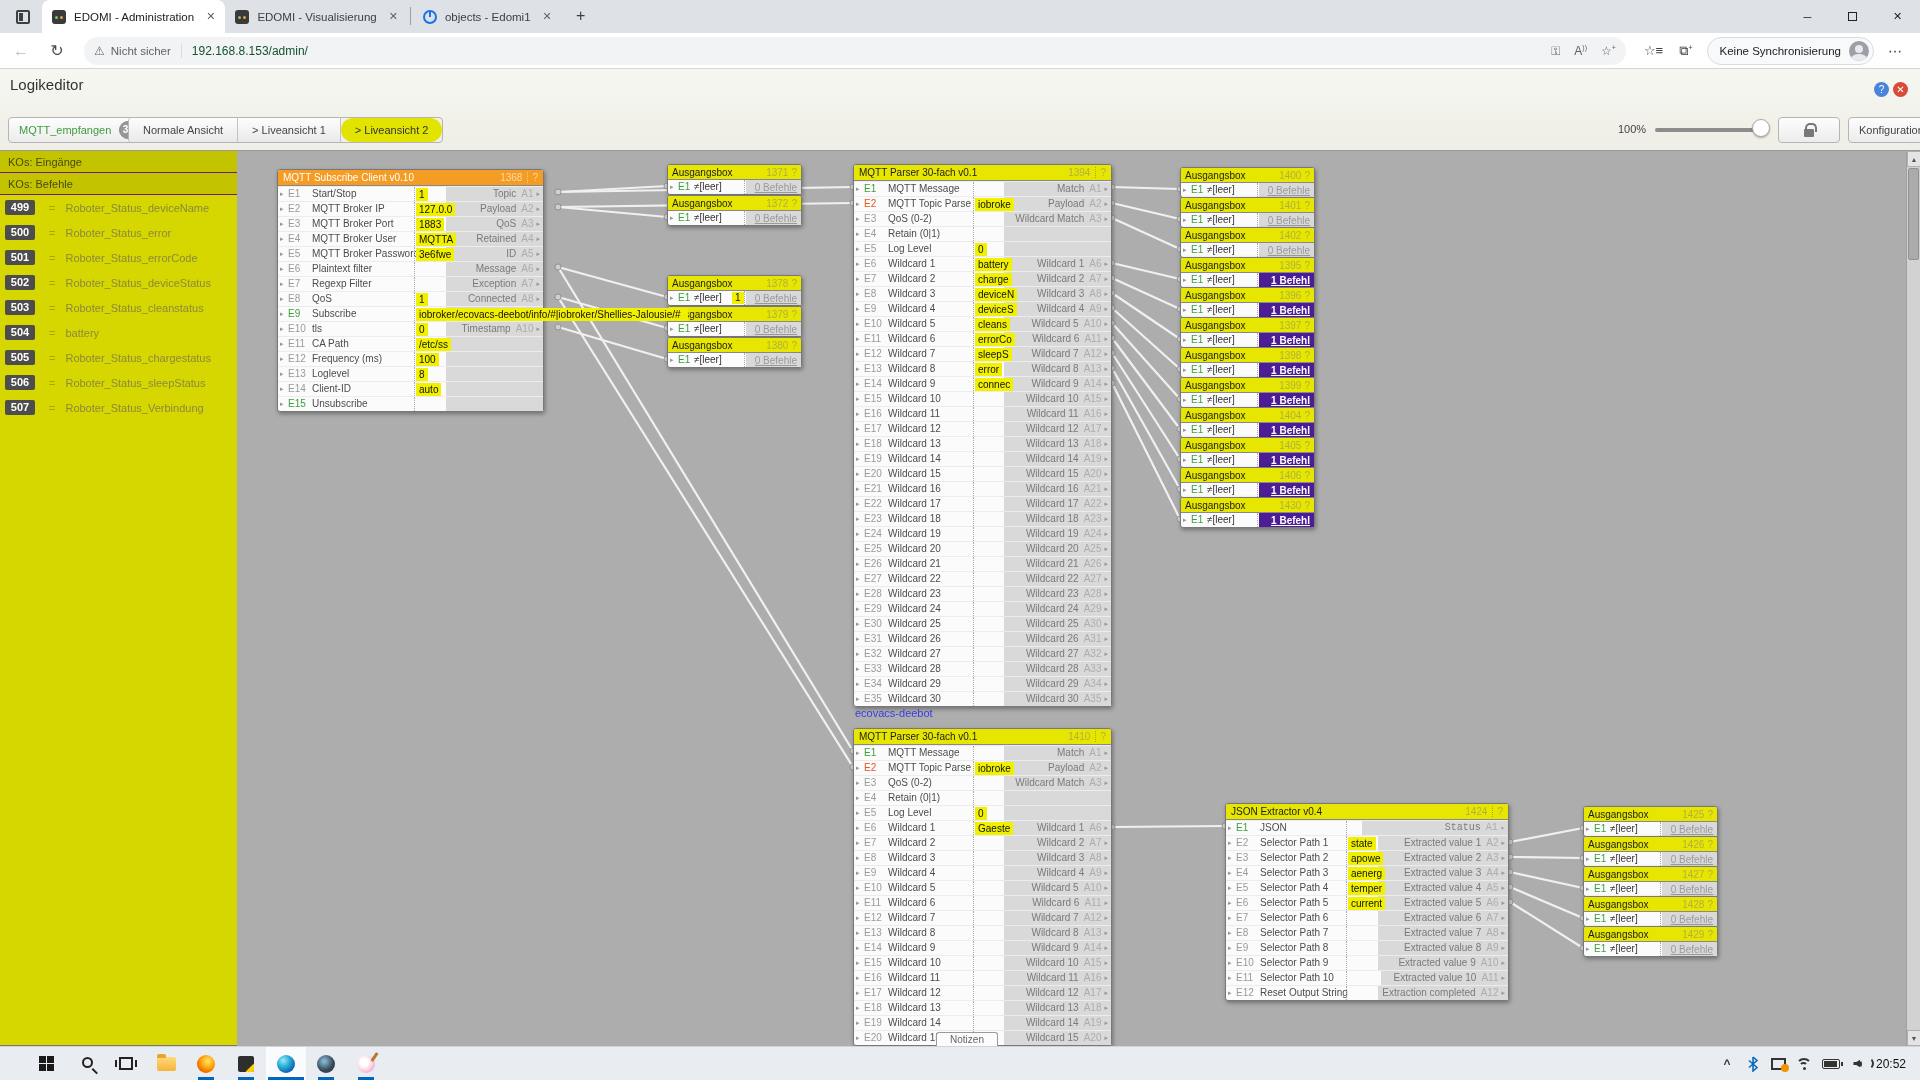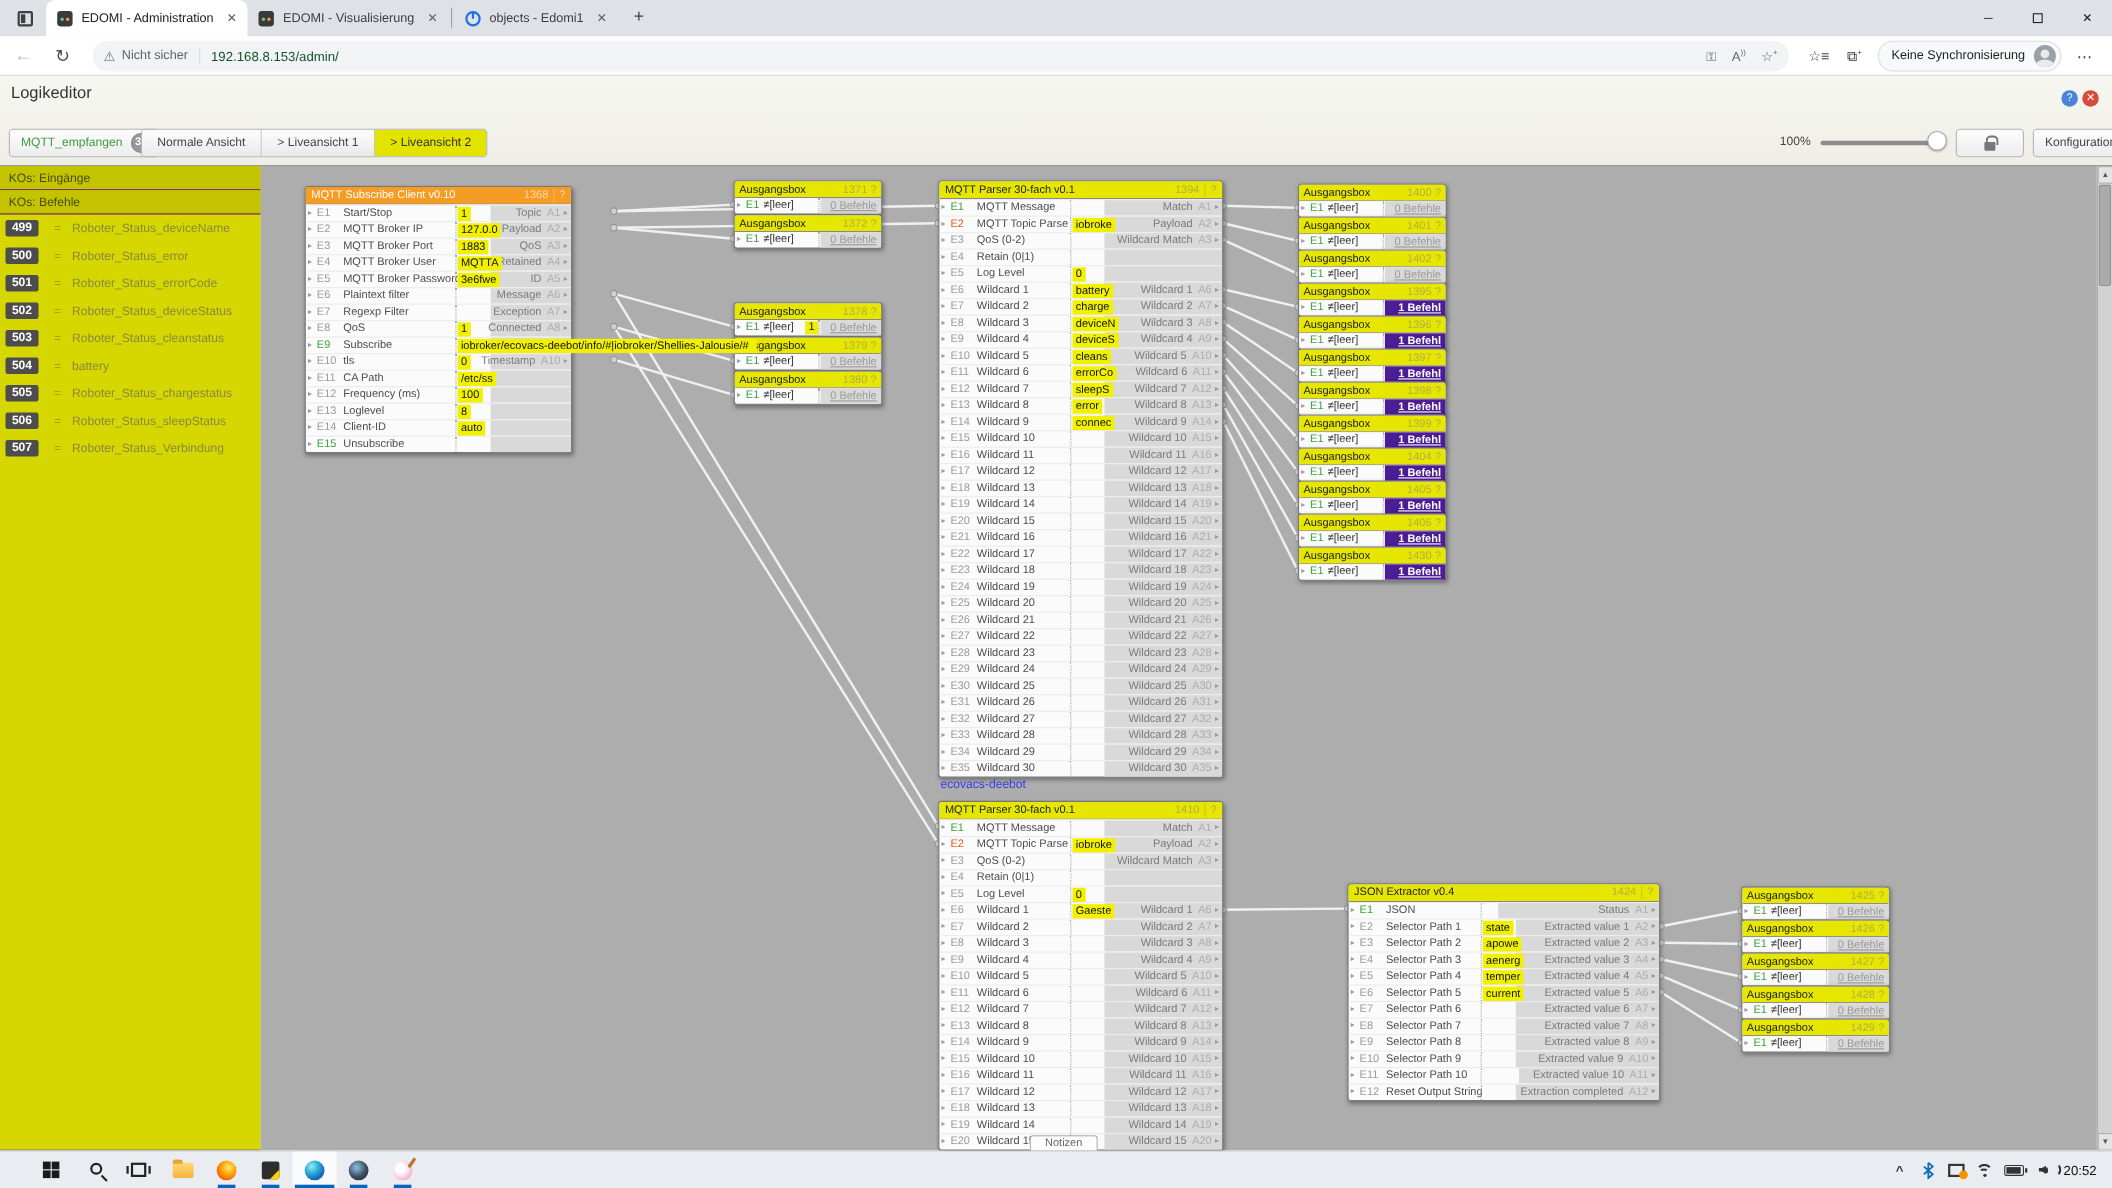--- a/index.html
+++ b/index.html
@@ -50,21 +50,21 @@
   .pagehead{position:absolute;left:0;top:69px;width:1920px;height:81px;background:linear-gradient(#f7f7f2,#eeeee6);}
   .ptitle{position:absolute;left:10px;top:76px;font-size:15px;color:#333;}
   .pico{position:absolute;top:82px;width:15px;height:15px;border-radius:50%;color:#fff;font-size:10px;line-height:15px;text-align:center;}
   .pico.help{left:1874px;background:#4a84d8;}
   .pico.close{left:1893px;background:#d84a3a;}
   .ltab{position:absolute;left:8px;top:117px;height:26px;background:linear-gradient(#fdfdfd,#ececec);border:1px solid #b5b5b5;border-radius:4px;display:flex;align-items:center;padding:0 6px 0 10px;}
   .ltab .lname{color:#3f9b3f;font-size:11px;}
   .ltab .lbadge{margin-left:8px;width:18px;height:18px;border-radius:50%;background:#979797;border:1px solid #8a8a8a;color:#fff;font-size:10px;font-weight:bold;line-height:16px;text-align:center;}
   .views{position:absolute;left:128px;top:117px;height:26px;border:1px solid #b5b5b5;border-radius:4px;display:flex;overflow:hidden;}
   .vbtn{height:100%;padding:0 14px;font-size:11px;color:#444;background:linear-gradient(#fdfdfd,#e9e9e9);border-right:1px solid #c2c2c2;display:flex;align-items:center;}
-  .vbtn:last-child{border-right:none;}
+  .vbtn:last-child{border-right:none;border-radius:12px;}
   .vbtn.active{background:#e3e300;color:#333;}
   .zoomlbl{position:absolute;left:1618px;top:123px;font-size:11px;color:#444;}
   .slider{position:absolute;left:1655px;top:128px;width:108px;height:4px;background:#8d8d8d;border-radius:2px;}
   .knob{position:absolute;left:1752px;top:119px;width:18px;height:18px;border-radius:50%;background:#fff;border:1px solid #aaa;box-shadow:0 1px 2px rgba(0,0,0,.3);}
   .lockbtn{position:absolute;left:1778px;top:117px;width:62px;height:26px;background:linear-gradient(#fdfdfd,#ececec);border:1px solid #b5b5b5;border-radius:4px;display:flex;align-items:center;justify-content:center;}
   .lockglyph{width:10px;height:8px;background:#777;border-radius:1px;position:relative;margin-top:5px;}
   .lockglyph::before{content:"";position:absolute;left:1px;top:-6px;width:8px;height:7px;border:2px solid #777;border-bottom:none;border-radius:5px 5px 0 0;}
   .cfgbtn{position:absolute;left:1848px;top:117px;height:26px;padding:0 10px;background:linear-gradient(#fdfdfd,#ececec);border:1px solid #b5b5b5;border-radius:4px;font-size:11px;color:#444;display:flex;align-items:center;}
 
   
@@ -667,21 +667,21 @@
         <span class="q" style="color: rgb(176, 176, 68); margin-left: 3px;">?</span>
       </div>
       <div class="orow">
         <span class="al">▸</span>
         <span class="e g">E1</span>
         <span class="ne">≠[leer]</span>
         <span class="ds" style="left: 76px;"></span>
         <span class="cmd gray">0 Befehle</span>
       </div>
     </div>
-    <div class="blk" style="left: 40px; top: 18px; width: 243px;">
+    <div class="blk" style="left: 40px; top: 18px; width: 267px;">
       <div class="bh orange">
         <span class="t">MQTT Subscribe Client v0.10</span>
         <span class="bid">1368</span>
         <span class="q">?</span>
       </div>
       <div class="row">
         <span class="al">▸</span>
         <span class="e">E1</span>
         <span class="nm">Start/Stop</span>
         <span class="gz" style="left: 168px;">
@@ -1454,21 +1454,21 @@
     <div class="blk" style="left: 988px; top: 652px; width: 284px;">
       <div class="bh yellow">
         <span class="t">JSON Extractor v0.4</span>
         <span class="bid">1424</span>
         <span class="q">?</span>
       </div>
       <div class="row">
         <span class="al">▸</span>
         <span class="e g">E1</span>
         <span class="nm">JSON</span>
-        <span class="gz" style="left: 136px;">
+        <span class="gz" style="left: 136px; font-family: Liberation Mono, monospace;">
           <span class="on">Status</span>
           <span class="aa">A1</span>
           <span class="ar">▸</span>
         </span>
         <span class="ds" style="left: 120px;"></span>
       </div>
       <div class="row">
         <span class="al">▸</span>
         <span class="e">E2</span>
         <span class="nm">Selector Path 1</span>

